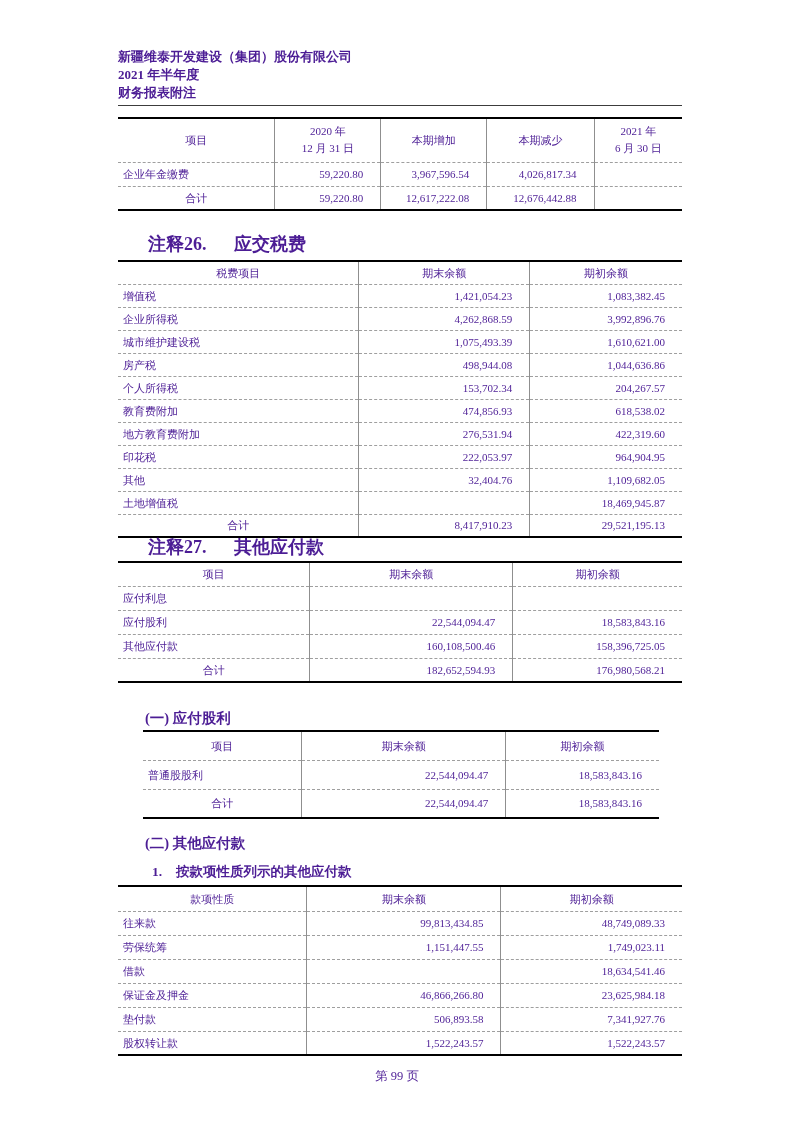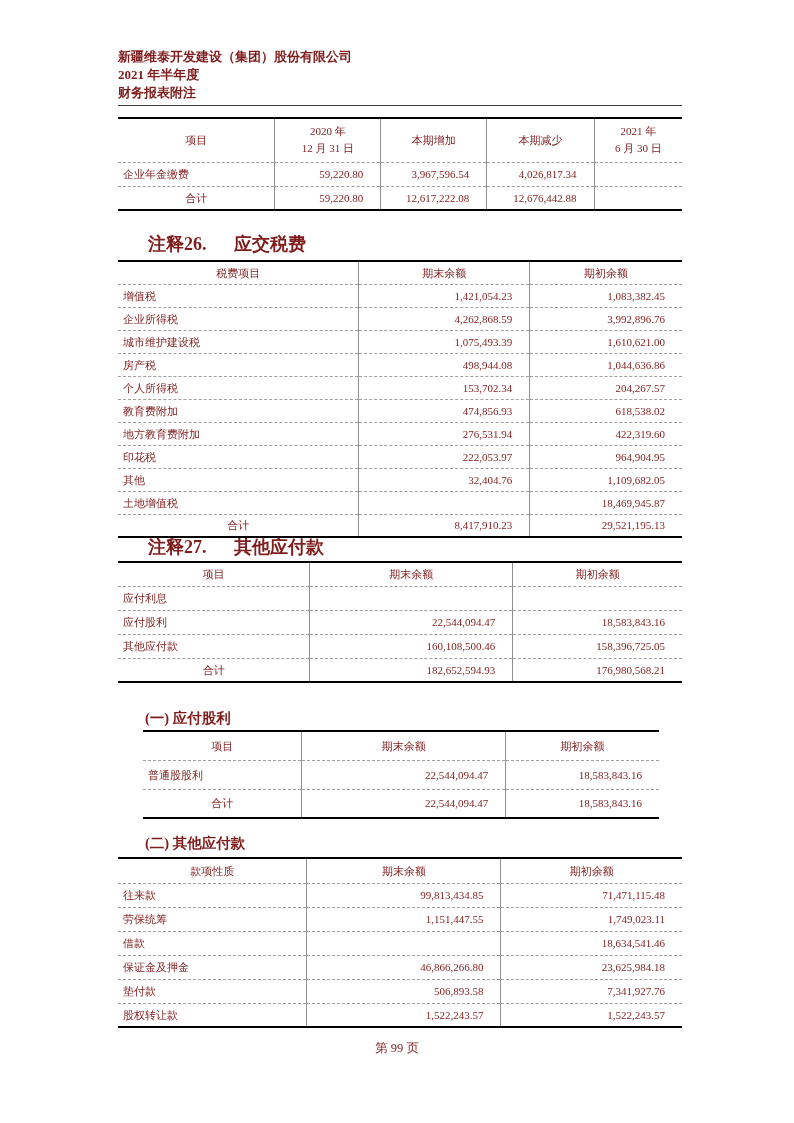--- a/index.html
+++ b/index.html
@@ -1,20 +1,20 @@
 <!DOCTYPE html>
 <html><head>
 <meta charset="utf-8">
 <style>
   * { margin:0; padding:0; box-sizing:border-box; }
   html,body { background:#ffffff; }
   .page {
     width:794px; height:1123px; margin:0 auto; background:#fff;
     font-family:"Liberation Serif","DejaVu Serif",serif;
-    color:#7f1d1d; overflow:hidden; position:relative;
+    color:#4c1d95; overflow:hidden; position:relative;
   }
   .content { padding:48px 112px 0 118px; }
 
   
   .doc-header div { font-size:13px; line-height:18px; font-weight:bold; }
   .header-rule { border-bottom:1px solid #3c3c3c; margin-top:3px; }
 
   
   table {
     width:100%; border-collapse:collapse; table-layout:fixed;
@@ -252,38 +252,41 @@
           </tr>
         <tr>
             <td class="ctr">合计</td>
             <td class="num">22,544,094.47</td>
             <td class="num">18,583,843.16</td>
           </tr>
       </tbody>
     </table>
 
     <div class="sec-heading sec2">(二) 其他应付款</div>
+    <div class="sub-heading">
+      <span class="snum">1.</span><span>按款项性质列示的其他应付款</span>
+    </div>
     <table class="t-other">
       <colgroup>
           <col style="width:33.5%">
           <col style="width:34.4%">
           <col style="width:32.1%">
         </colgroup>
       <thead>
         <tr>
           <th>款项性质</th>
           <th>期末余额</th>
           <th>期初余额</th>
         </tr>
       </thead>
       <tbody>
         <tr>
             <td class="item">往来款</td>
             <td class="num">99,813,434.85</td>
-            <td class="num">71,471,115.48</td>
+            <td class="num">48,749,089.33</td>
           </tr>
         <tr>
             <td class="item">劳保统筹</td>
             <td class="num">1,151,447.55</td>
             <td class="num">1,749,023.11</td>
           </tr>
         <tr>
             <td class="item">借款</td>
             <td class="num"></td>
             <td class="num">18,634,541.46</td>

